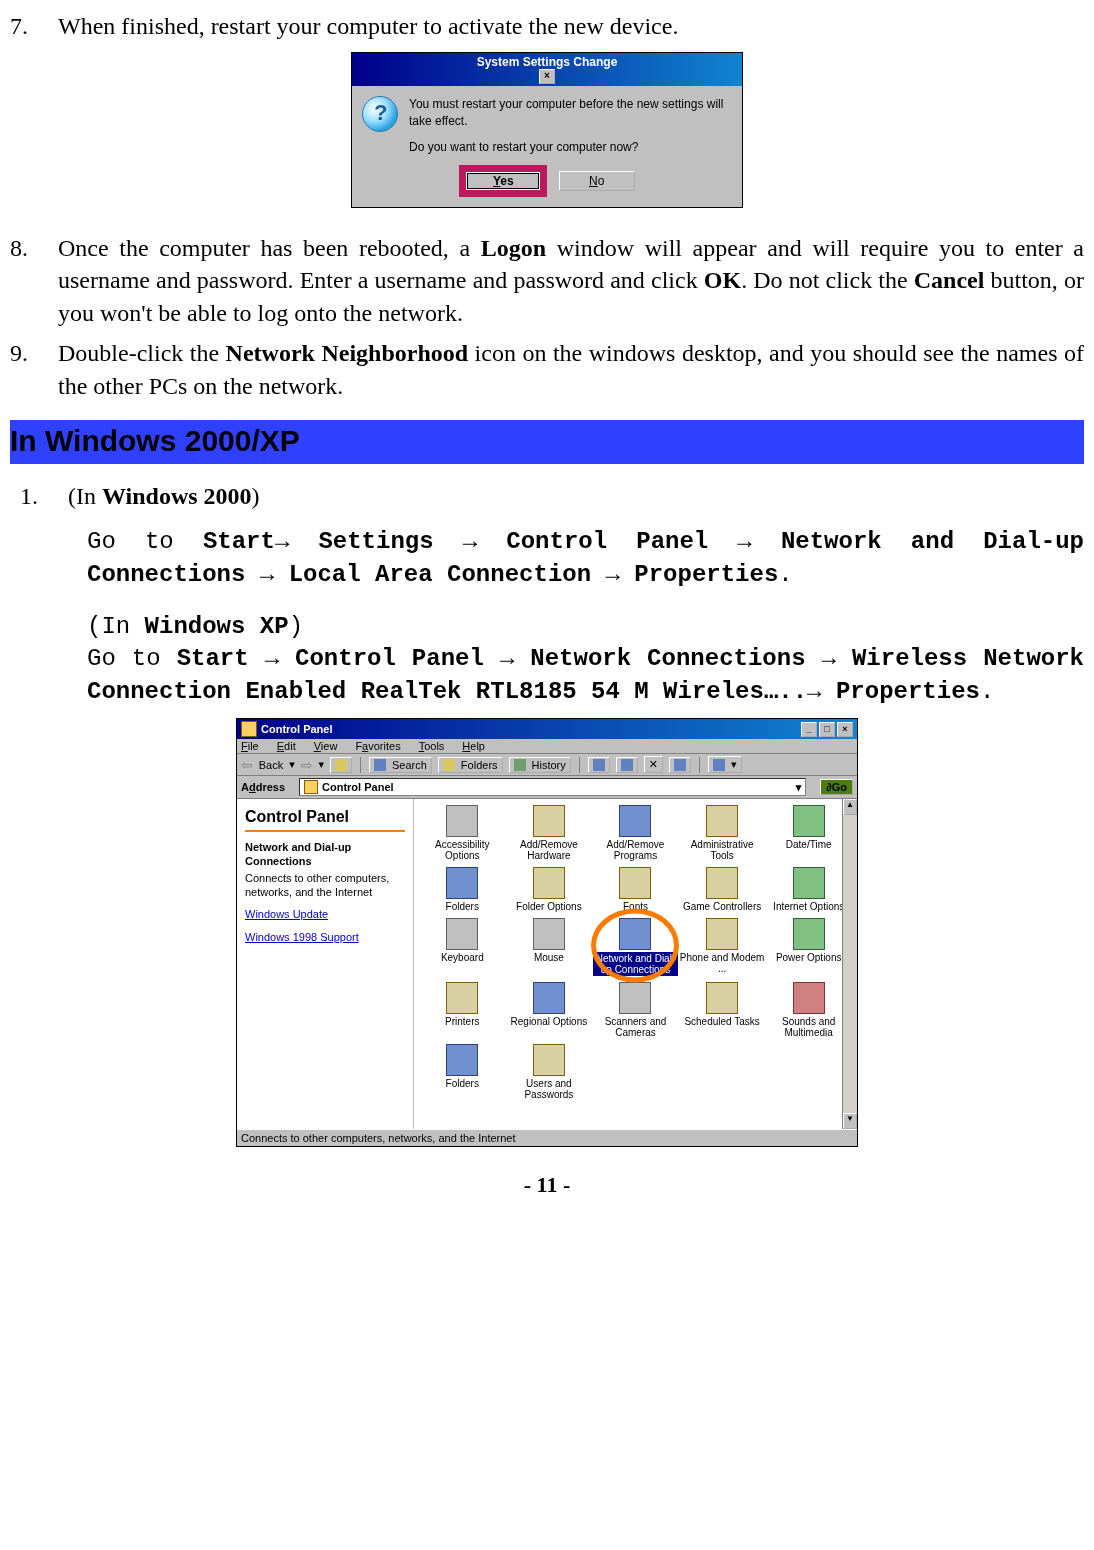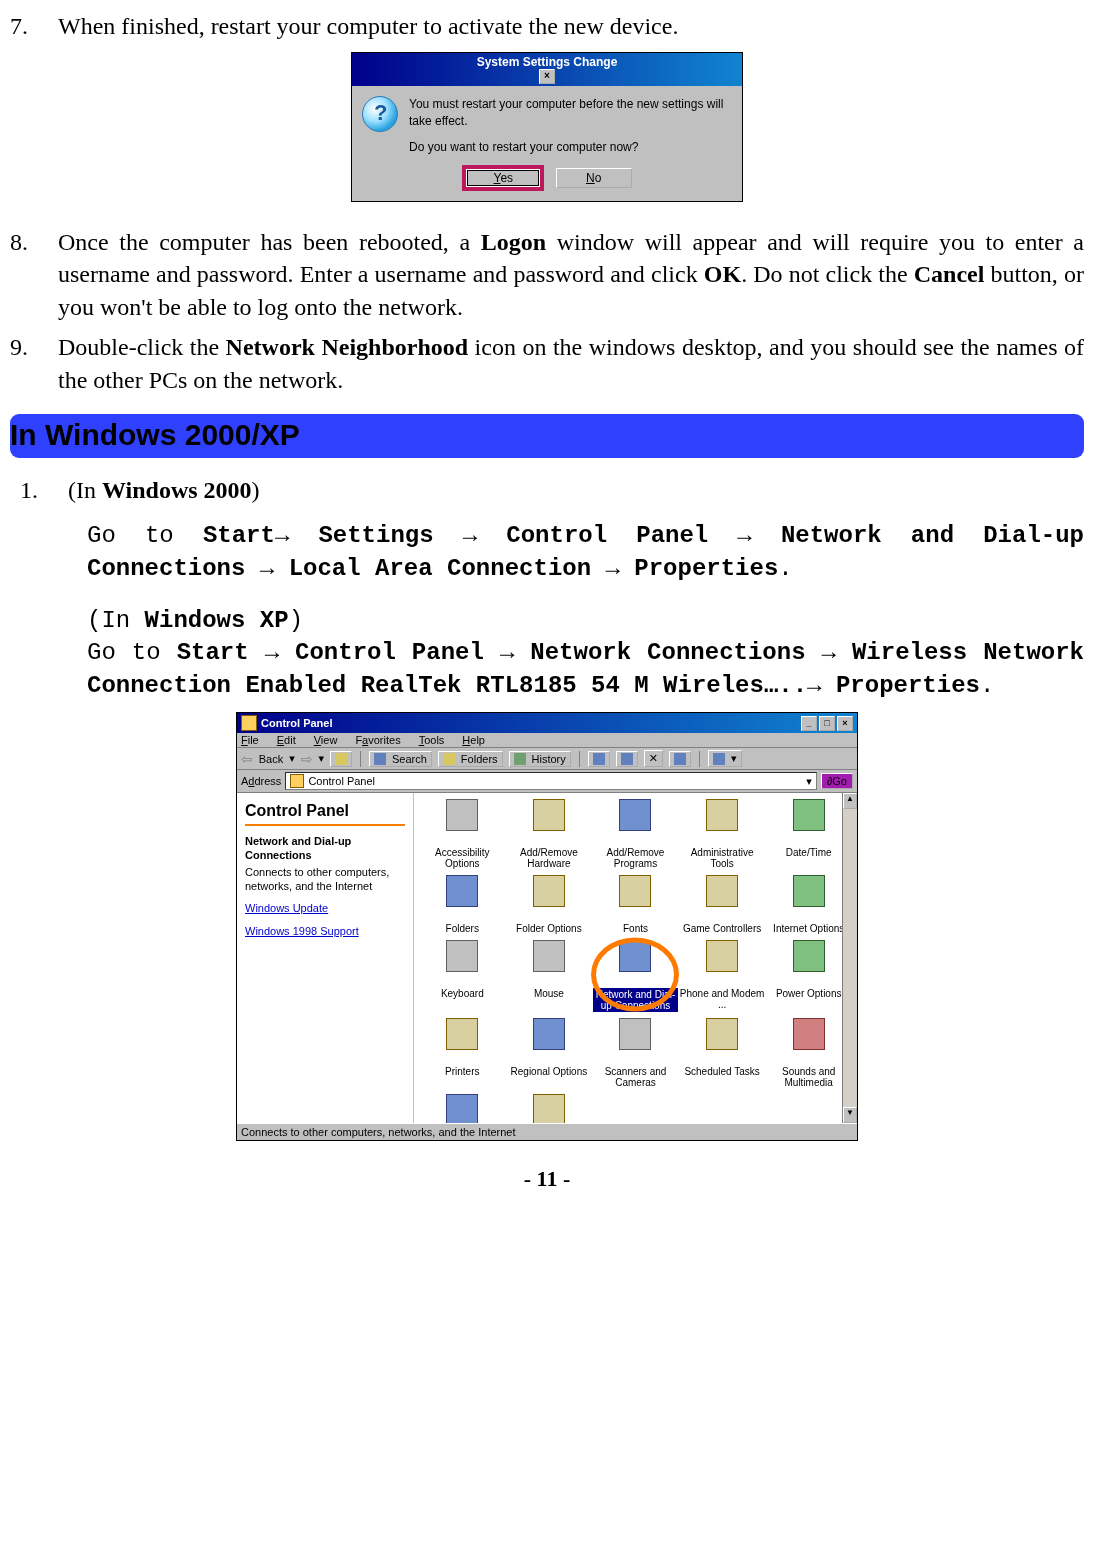--- a/index.html
+++ b/index.html
@@ -27,21 +27,20 @@
   .bold { font-weight: bold; }
   .center-img { text-align: center; margin: 10px 0 24px 0; }
   .section-header {
     background: #3040ff;
     color: #000;
     font-family: Arial, sans-serif;
     font-weight: bold;
     font-size: 30px;
     padding: 4px 4px 6px 0;
     margin: 18px 0 16px 0;
-    border-radius: 9px;
   }
   .sub-indent { margin-left: 77px; margin-top: 14px; line-height: 1.35; text-align: justify; font-family: Liberation Mono, monospace;}
   .page-footer { text-align: center; font-weight: bold; margin-top: 22px; font-size: 22px;}
 
   
   .dlg {
     display: inline-block;
     width: 390px;
     border: 1px solid #000;
     background: #c0c0c0;
@@ -99,21 +98,21 @@
   .dlg-btn {
     display: inline-block;
     width: 74px;
     padding: 2px 0;
     margin: 0 4px;
     background: #c0c0c0;
     border: 1px outset #fff;
     font-size: 12px;
     text-align: center;
   }
-  .dlg-btn.default { border: 4px solid #be185d; box-shadow: inset 0 0 0 1px #fff, inset 0 0 0 2px #000; }
+  .dlg-btn.default { border: 7px solid #be185d; box-shadow: inset 0 0 0 1px #fff, inset 0 0 0 2px #000; font-weight: bold; }
   .u { text-decoration: underline; }
 
   
   .cpwin {
     display: inline-block;
     width: 620px;
     border: 1px solid #000;
     background: #c0c0c0;
     font-family: Tahoma, Arial, sans-serif;
     font-size: 11px;
@@ -150,27 +149,27 @@
     border:1px outset #fff;padding:1px 4px;background:#c0c0c0;
     display:inline-flex;align-items:center;gap:6px;
   }
   .tb-sep {width:1px;height:16px;background:#808080;margin:0 2px;}
   .tb-arrow{font-size:14px;color:#808080;}
   .tb-mini-icon{width:12px;height:12px;background:#6080c0;display:inline-block;}
   .tb-mini-icon.y{background:#d8c860;}
   .tb-mini-icon.g{background:#70a070;}
   .cp-addressbar {
     background:#c0c0c0;padding:2px 4px;border-bottom:1px solid #808080;
-    display:flex;align-items:center;gap:4px;
+    display:flex;align-items:center;gap:14px;font-weight:bold;
   }
   .cp-addr-field {
     flex:1;background:#fff;border:1px inset #808080;padding:1px 4px;
     display:flex;align-items:center;gap:4px;
   }
-  .cp-go{border:1px outset #fff;padding:1px 5px;background:#a21caf;}
+  .cp-go{border:1px outset #fff;padding:1px 5px;background:#4d7c0f;}
   .cp-content {
     display:flex;background:#fff;height:330px;
   }
   .cp-left {
     width:160px;border-right:1px solid #c0c0c0;padding:8px;font-size:11px;
     line-height:1.3;
   }
   .cp-left-title {
     font-family:Arial;font-weight:bold;font-size:16px;
     border-bottom:2px solid #f88000;padding-bottom:2px;margin-bottom:8px;
@@ -180,21 +179,21 @@
   .cp-left-link {color:#0000cc;text-decoration:underline;display:block;margin-top:8px;}
   .cp-right {
     flex:1;position:relative;overflow:hidden;
   }
   .cp-grid {
     padding:6px 6px;display:grid;grid-template-columns:repeat(5,1fr);
     gap:2px 2px;row-gap:6px;
   }
   .cp-item {
     text-align:center;font-size:10px;line-height:1.1;
-    display:flex;flex-direction:column;align-items:center;gap:16px;
+    display:flex;flex-direction:column;align-items:center;gap:2px;
   }
   .cp-ico {
     width:30px;height:30px;background:#d8d0a0;border:1px solid #806000;
   }
   .cp-ico.blue{background:#7090d0;border-color:#304080;}
   .cp-ico.grey{background:#c0c0c0;border-color:#606060;}
   .cp-ico.green{background:#80c080;border-color:#306030;}
   .cp-ico.red{background:#d08080;border-color:#803030;}
   .cp-item.highlight {
     position:relative;

